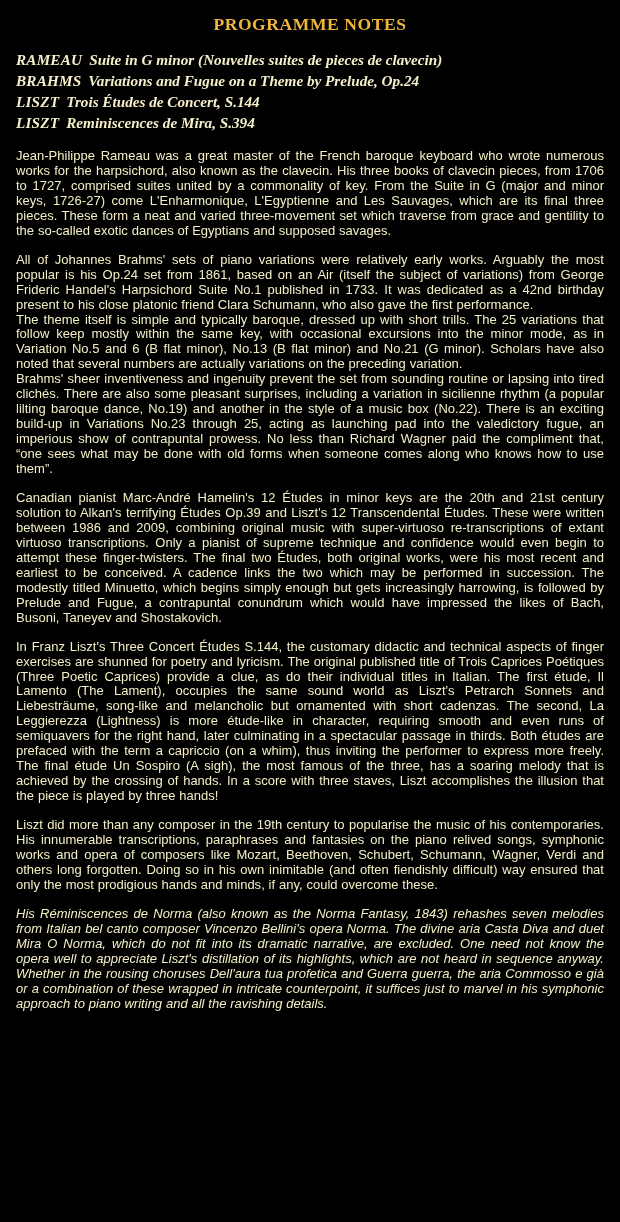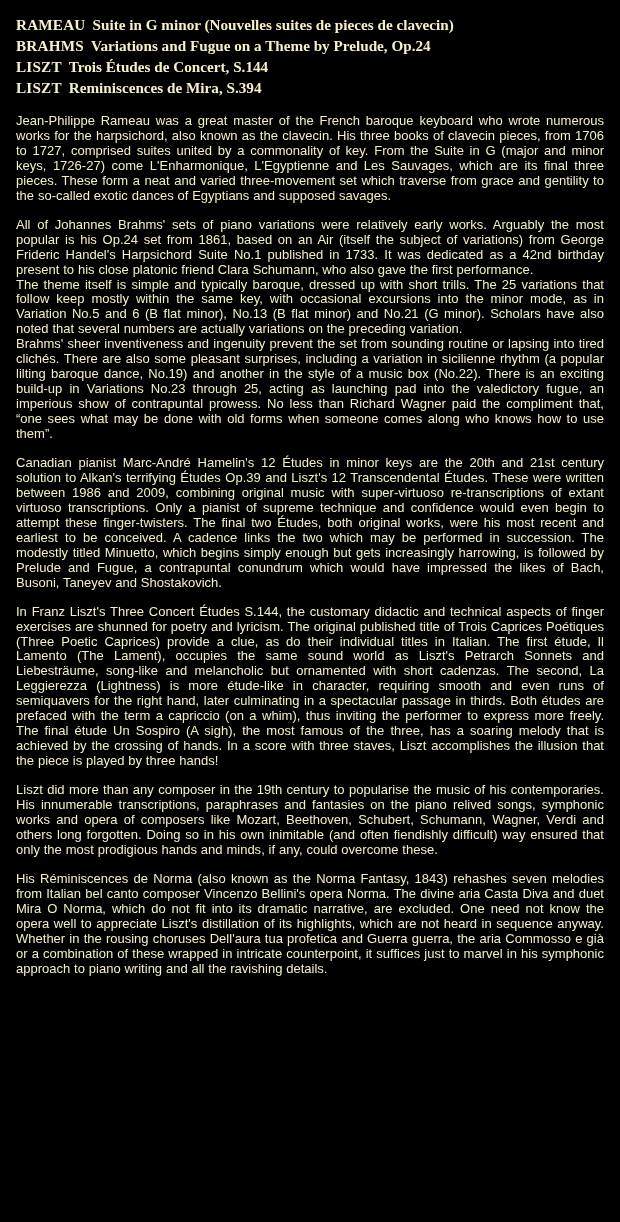--- a/index.html
+++ b/index.html
@@ -31,20 +31,21 @@
     font-size: 17.5px;
     letter-spacing: 0.6px;
     padding-top: 14px;
     padding-bottom: 1px;
     line-height: 20px;
   }
   
   .works {
     margin-top: 14px;
     margin-bottom: 0;
+    font-style: italic;
   }
   .work-line {
     color: #F6EFCA;
     font-family: "Liberation Serif", "DejaVu Serif", serif;
     font-weight: bold;
     font-size: 15.2px;
     line-height: 21px;
     white-space: nowrap;
   }
   .work-line .composer {
@@ -63,36 +64,38 @@
     font-size: 13px;
     line-height: 14.95px;
     text-align: justify;
     text-justify: inter-word;
     margin: 0 0 14px 0;
     letter-spacing: 0.01px;
     word-spacing: 0.2px;
   }
   .para:last-of-type {
     margin-bottom: 16px;
+    font-style: italic;
   }
   .credit {
     color: #F5EFC6;
     font-size: 12px;
     font-style: italic;
     font-weight: bold;
     line-height: 15px;
     margin-top: 17px;
     text-align: left;
   }
 </style>
 </head>
 <body>
 
 <div class="page">
 
+  <div class="prog-title">PROGRAMME NOTES</div>
 
   <div class="works">
       <div class="work-line"><span class="composer">RAMEAU</span><span class="sep"></span><span class="title">Suite in G minor (Nouvelles suites de pieces de clavecin)</span></div>
       <div class="work-line"><span class="composer">BRAHMS</span><span class="sep"></span><span class="title">Variations and Fugue on a Theme by Prelude, Op.24</span></div>
       <div class="work-line"><span class="composer">LISZT</span><span class="sep"></span><span class="title">Trois Études de Concert, S.144</span></div>
       <div class="work-line"><span class="composer">LISZT</span><span class="sep"></span><span class="title">Reminiscences de Mira, S.394</span></div>
     </div>
 
   <div class="notes">
       <p class="para">Jean-Philippe Rameau was a great master of the French baroque keyboard who wrote numerous works for the harpsichord, also known as the clavecin.  His three books of clavecin pieces, from 1706 to 1727, comprised suites united by a commonality of key. From the Suite in G (major and minor keys, 1726-27) come L'Enharmonique, L'Egyptienne and Les Sauvages, which are its final three pieces. These form a neat and varied three-movement set which traverse from grace and gentility to the so-called exotic dances of Egyptians and supposed savages.</p>

